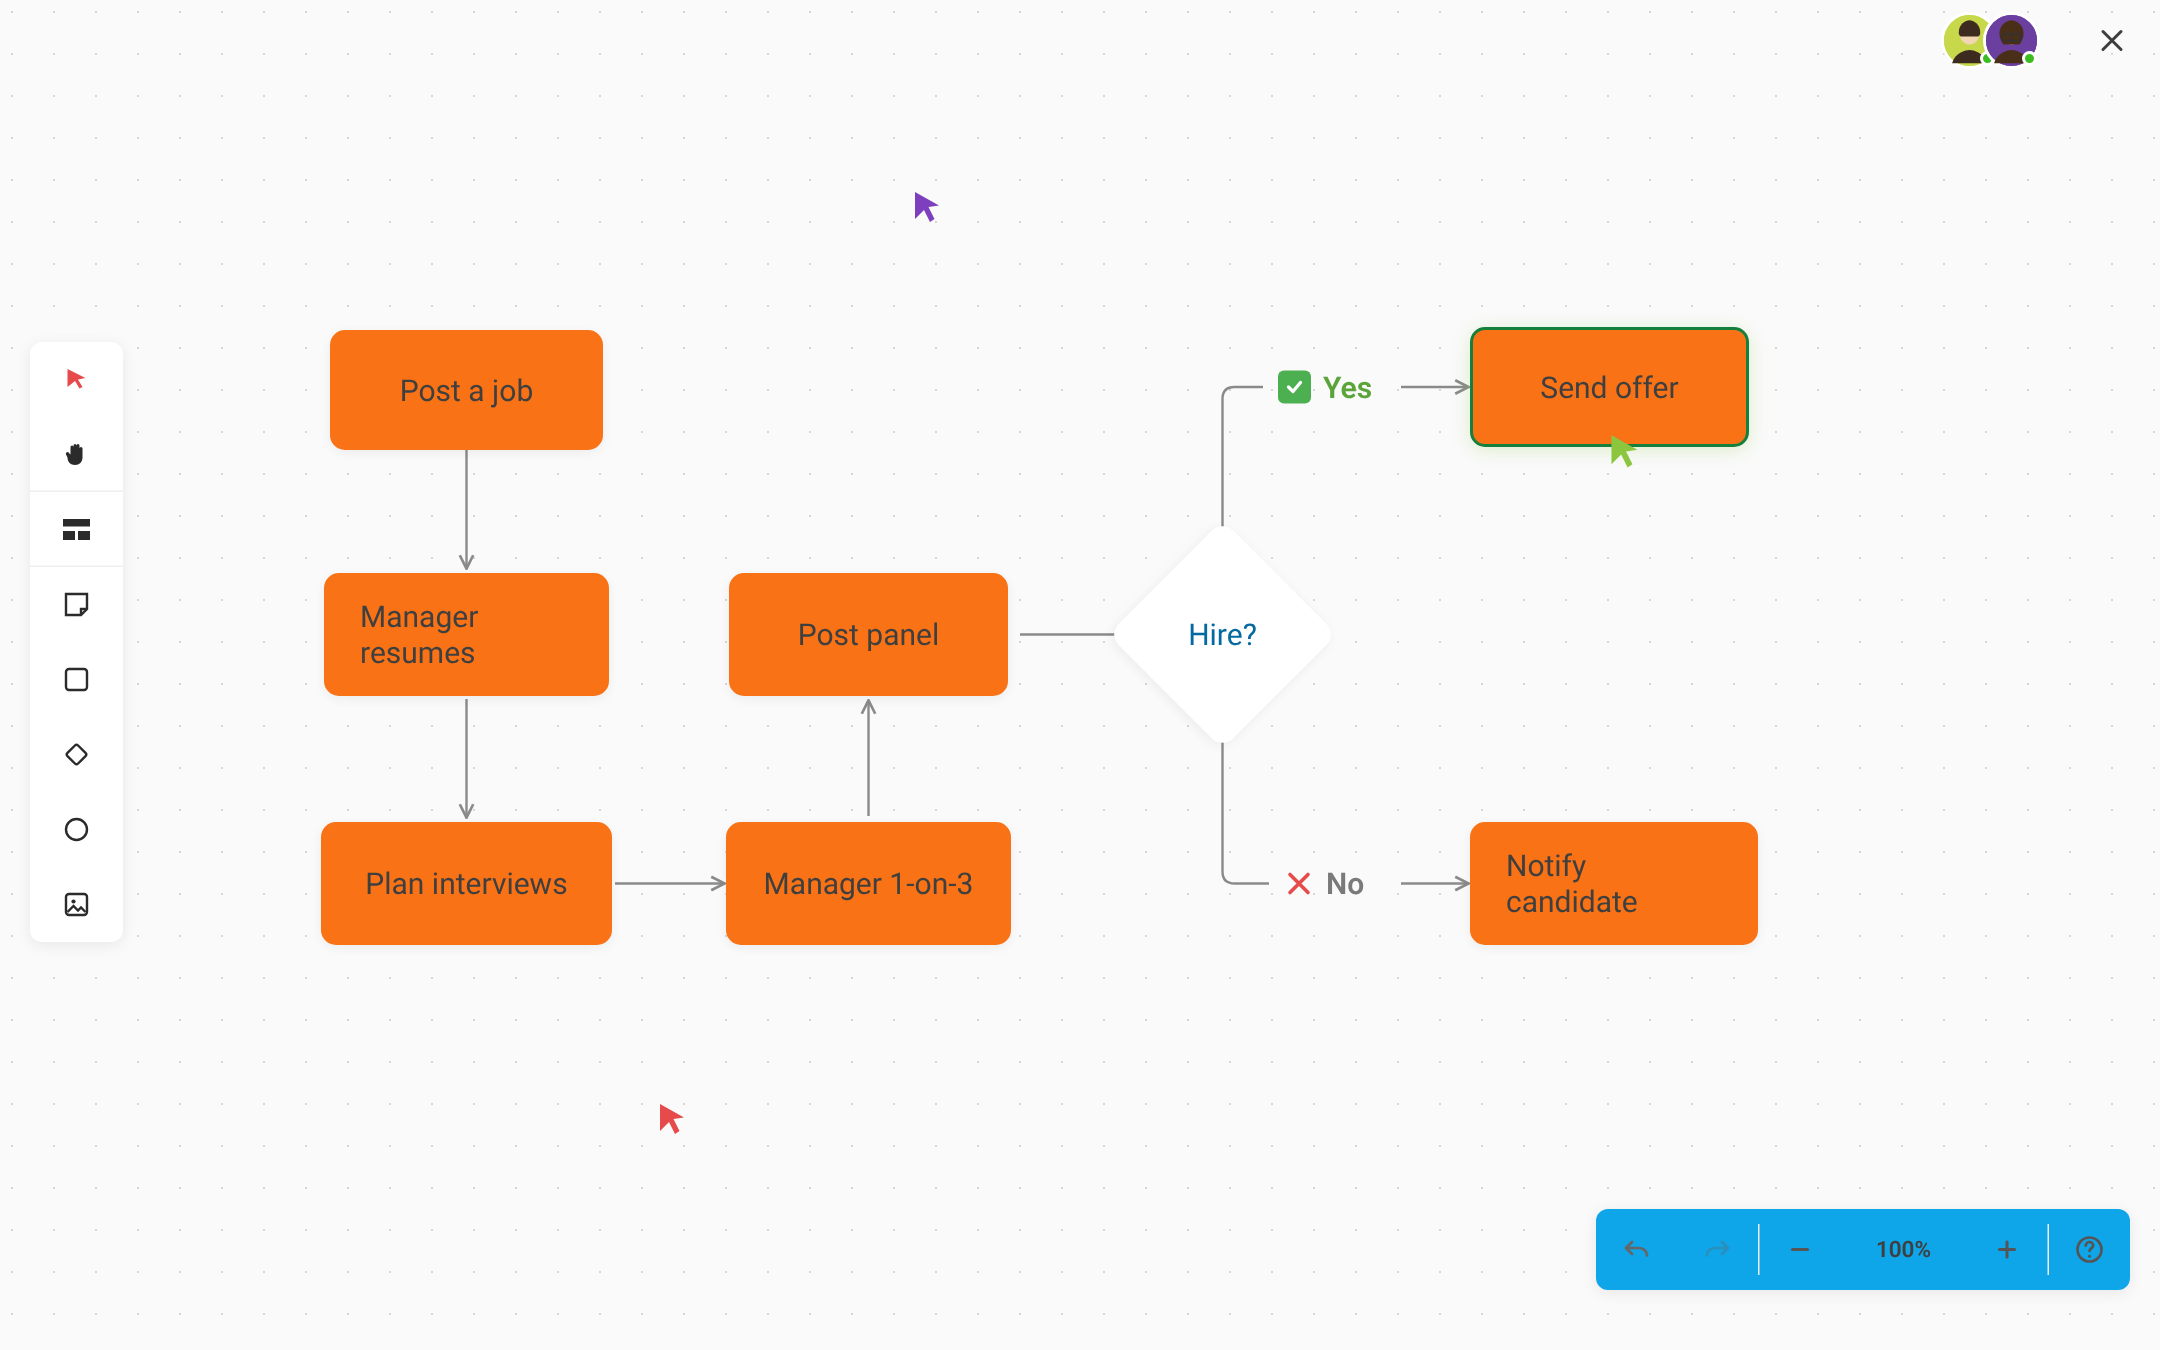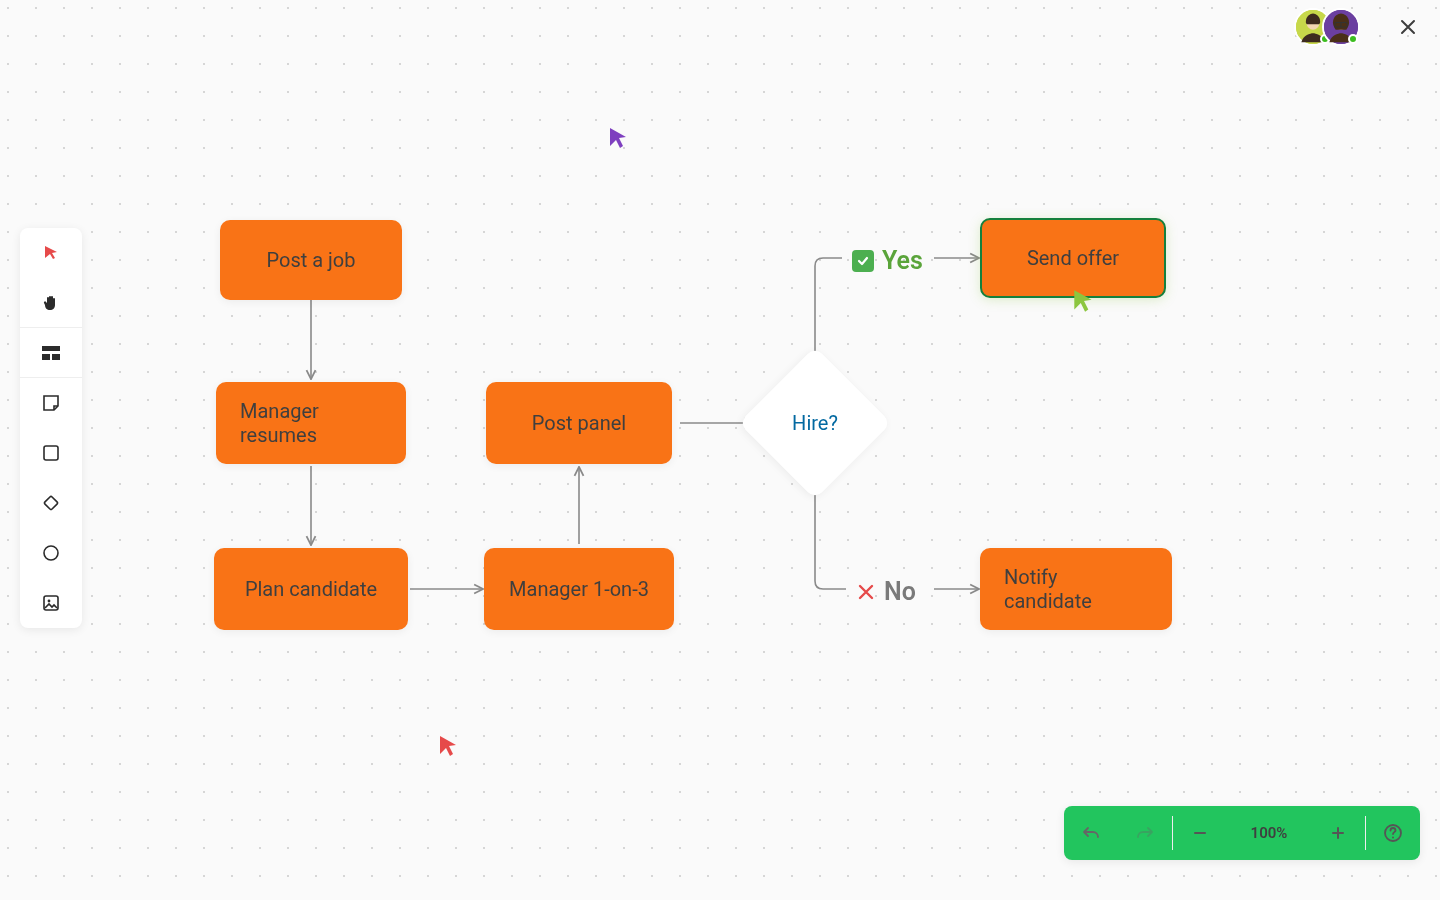--- a/index.html
+++ b/index.html
@@ -59,36 +59,36 @@
     position: absolute; width: 108px; height: 108px; display:flex; align-items:center; justify-content:center;
   }
   .diamond .shape {
     position:absolute; inset:0; transform: rotate(45deg);
     background:#fff; border-radius:10px; box-shadow: 0 2px 8px rgba(0,0,0,0.06);
   }
   .diamond .label { position: relative; font-size: 20px; color:#0369a1; }
 
   .branch-label {
     position:absolute; display:flex; align-items:center; gap:8px;
-    font-size: 25px; font-weight:600;
+    font-size: 20px; font-weight:600;
   }
   .branch-label.yes { color:#5aa43a; }
   .branch-label.no  { color:#7a7a7a; }
   .branch-label .box {
     width:22px; height:22px; border-radius:4px; display:flex; align-items:center; justify-content:center;
     background:#4caf50; color:#fff; font-size:14px;
   }
 
   
   .remote-cursor { position:absolute; pointer-events:none; }
 
   
   .bottombar {
     position:absolute; right:20px; bottom:40px;
-    background:#22c55e; border-radius:8px; box-shadow: 0 2px 10px rgba(0,0,0,0.08);
+    background:#0ea5e9; border-radius:8px; box-shadow: 0 2px 10px rgba(0,0,0,0.08);
     display:flex; align-items:center; height:54px;
   }
   .bb-btn {
     width:54px; height:54px; display:flex; align-items:center; justify-content:center;
     border:none; background:transparent; cursor:pointer; color:#666;
   }
   .bb-sep { width:1px; height:34px; background:#eee; }
   .zoom-level { width:84px; text-align:center; font-size:15px; color:#3f3f3f; font-weight:600; }
 </style>
 </head>
@@ -198,21 +198,21 @@
   <line x1="934" y1="589" x2="978" y2="589" stroke="#8a8a8a" stroke-width="1.6" marker-end="url(#arrow)"></line>
 </svg>
 
 <div class="node" style="left:220px; top:220px; width:182px; height:80px">
   <span>Post a job</span>
 </div>
 <div class="node" style="left:216px; top:382px; width:190px; height:82px">
   <span>Manager resumes</span>
 </div>
 <div class="node" style="left:214px; top:548px; width:194px; height:82px">
-  <span>Plan candidate</span>
+  <span>Plan interviews</span>
 </div>
 <div class="node" style="left:484px; top:548px; width:190px; height:82px">
   <span>Manager 1-on-3</span>
 </div>
 <div class="node" style="left:486px; top:382px; width:186px; height:82px">
   <span>Post panel</span>
 </div>
 <div class="diamond" style="left:761px; top:369px">
   <div class="shape"></div>
   <span class="label">Hire?</span>

